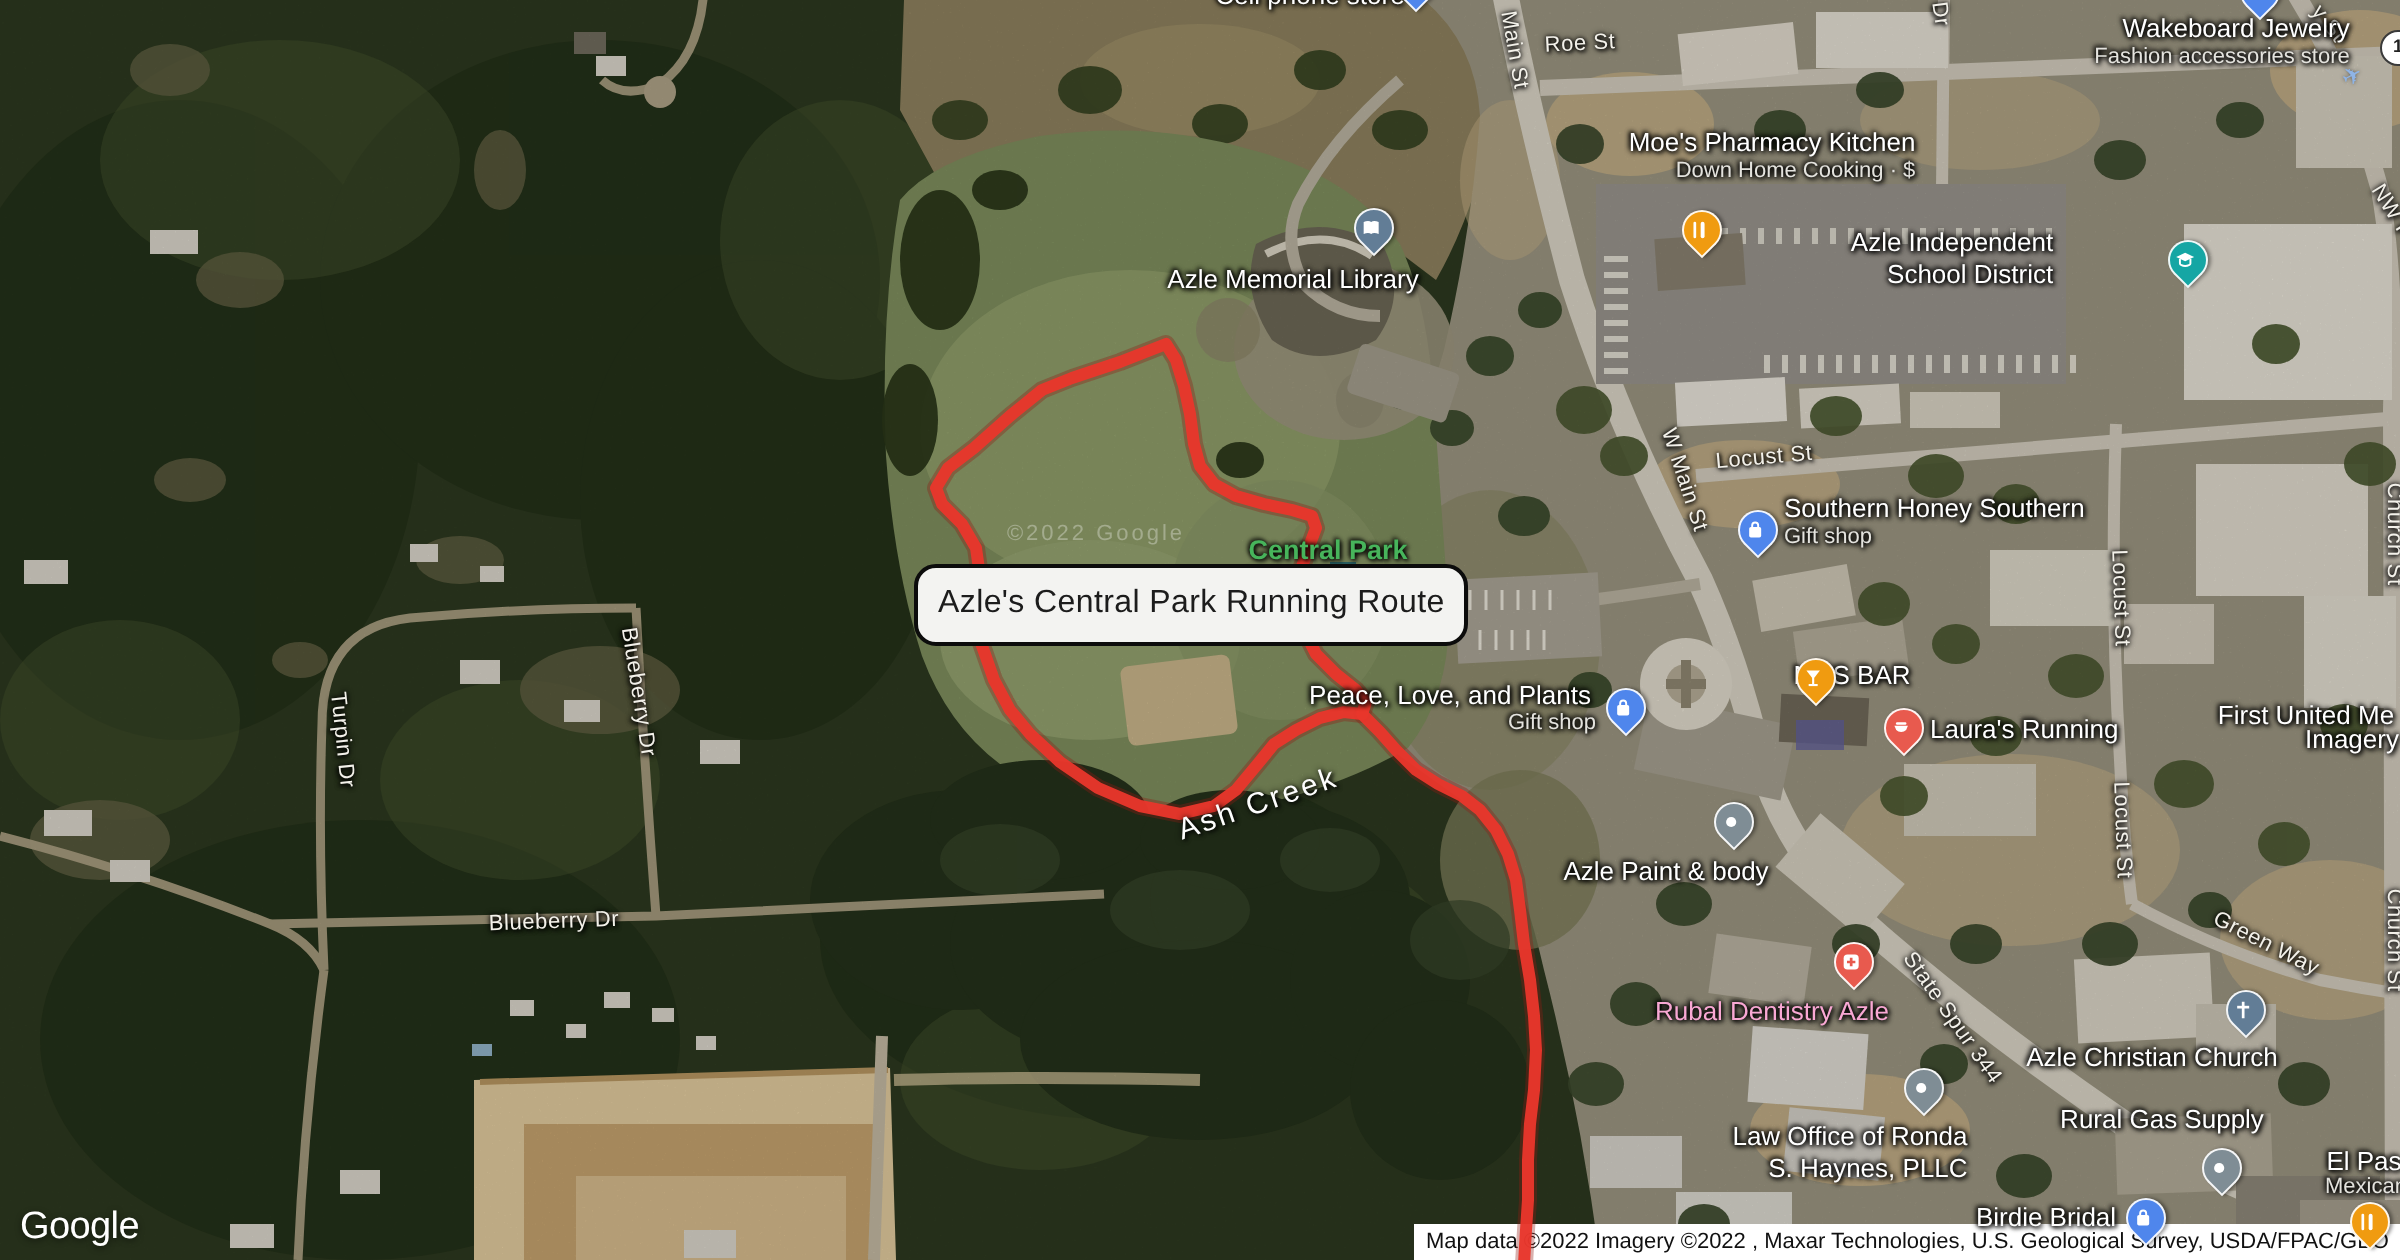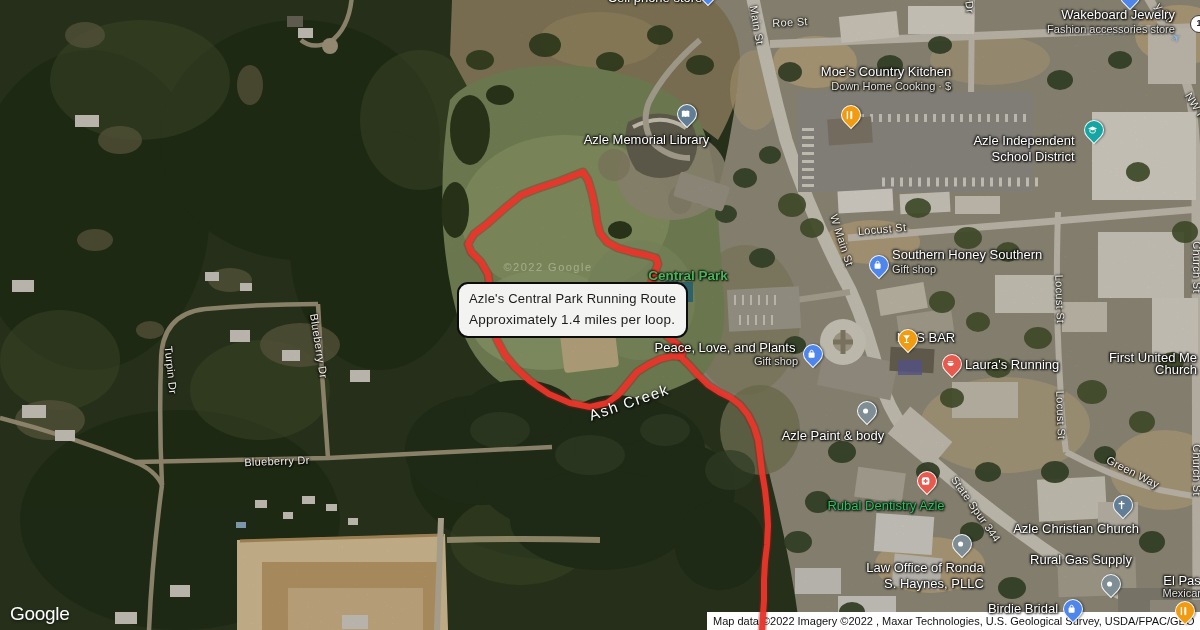--- a/index.html
+++ b/index.html
@@ -28,21 +28,21 @@
   .pin{position:absolute;z-index:6;width:0;height:0;}
   .pin-body{position:absolute;left:-9px;top:-23px;width:18px;height:18px;border-radius:50% 50% 50% 0;
     transform:rotate(-45deg);border:1px solid rgba(255,255,255,.92);box-shadow:1px 1px 2px rgba(0,0,0,.4);}
   .pin-body svg{position:absolute;left:2px;top:2px;width:12px;height:12px;transform:rotate(45deg);}
   #shield{position:absolute;left:1190px;top:15px;width:16px;height:16px;border-radius:50%;background:#fff;
     border:1.5px solid #3a3a3a;z-index:4;font-size:9px;font-weight:700;color:#222;text-align:center;line-height:15px;}
   #plane-icon{position:absolute;left:1171px;top:31px;z-index:4;color:#8fb4e6;font-size:12px;transform:rotate(-28deg);
     text-shadow:0 0 2px rgba(0,0,0,.5);}
   #info-box{position:absolute;left:457px;top:282px;z-index:7;background:#f3f3f1;border:2px solid #0c0c0c;
     border-radius:11px;padding:5px 10px 6px 10px;display:inline-block;}
-  #info-box .ib-line1{display:block;font-size:13px;color:#1c1c1c;line-height:1.6;letter-spacing:.2px;white-space:nowrap;text-align:right;}
+  #info-box .ib-line1{display:block;font-size:16px;color:#1c1c1c;line-height:1.6;letter-spacing:.2px;white-space:nowrap;text-align:right;}
   #info-box .ib-line2{display:block;font-size:13.5px;color:#1c1c1c;line-height:1.5;letter-spacing:.2px;white-space:nowrap;}
   #google-logo{position:absolute;left:10px;top:603px;z-index:8;color:#fff;font-size:19px;font-weight:500;letter-spacing:-.3px;
     text-shadow:0 1px 3px rgba(0,0,0,.55);}
 </style>
 </head>
 <body>
 
 <div id="map">
 
   <svg id="bg" width="1200" height="630" viewBox="0 0 1200 630">
@@ -309,63 +309,63 @@
       <div class="street-label" style="left: 1197px; top: 267px; transform: translate(-50%, -50%) rotate(90deg);">Church St</div>
       <div class="street-label" style="left: 1197px; top: 470px; transform: translate(-50%, -50%) rotate(90deg);">Church St</div>
       <div class="street-label" style="left: 1196px; top: 106px; transform: translate(-50%, -50%) rotate(58deg);">NW P</div>
       <div class="street-label" style="left: 1164px; top: 12px; transform: translate(-50%, -50%) rotate(52deg);">y St</div>
       <div class="street-label" style="left: 970px; top: 7px; transform: translate(-50%, -50%) rotate(82deg);">Dr</div>
       <div class="street-label" style="left: 976px; top: 509px; transform: translate(-50%, -50%) rotate(55deg);">State Spur 344</div>
       <div class="street-label" style="left: 1133px; top: 472px; transform: translate(-50%, -50%) rotate(27deg);">Green Way</div>
       <div class="street-label" style="left: 171px; top: 370px; transform: translate(-50%, -50%) rotate(84deg);">Turpin Dr</div>
       <div class="street-label" style="left: 319px; top: 346px; transform: translate(-50%, -50%) rotate(81deg);">Blueberry Dr</div>
       <div class="street-label" style="left: 277px; top: 461px; transform: translate(-50%, -50%) rotate(-2deg);">Blueberry Dr</div>
-      <div class="area-label park" style="left: 688px; top: 275px; transform: translate(-50%, -50%) rotate(0deg); color: rgb(71, 180, 91);">Central Park</div>
+      <div class="area-label park" style="left: 664px; top: 275px; transform: translate(-50%, -50%) rotate(0deg); color: rgb(71, 180, 91);">Central Park</div>
       <div class="area-label water" style="left: 629px; top: 402px; transform: translate(-50%, -50%) rotate(-19deg);">Ash Creek</div>
       <div class="poi-label" style="left: 655px; top: -2px;">
         <span class="poi-line">Cell phone store</span>
       </div>
       <div class="pin" style="left: 707px; top: 5px;">
         <div class="pin-body" style="background: rgb(79, 134, 236);"></div>
       </div>
       <div class="poi-label" style="left: 1111px; top: 21px;">
         <span class="poi-line">Wakeboard Jewelry</span>
         <span class="poi-sub">Fashion accessories store</span>
       </div>
       <div class="pin" style="left: 1129px; top: 9px;">
         <div class="pin-body" style="background: rgb(79, 134, 236);">
           <svg viewBox="0 0 16 16">
             <rect x="4" y="6" width="8" height="7" rx="1.2" fill="#fff"></rect>
             <path d="M6 6.5V5a2 2 0 0 1 4 0v1.5" stroke="#fff" stroke-width="1.3" fill="none"></path>
           </svg>
         </div>
       </div>
       <div class="poi-label" style="left: 886px; top: 78px;">
-        <span class="poi-line">Moe's Country Kitchen</span>
+        <span class="poi-line">Moe's Pharmacy Kitchen</span>
         <span class="poi-sub">Down Home Cooking · $</span>
       </div>
       <div class="pin" style="left: 850px; top: 128px;">
         <div class="pin-body" style="background: rgb(240, 155, 16);">
           <svg viewBox="0 0 16 16">
             <rect x="4.2" y="2.5" width="1.8" height="11" rx=".9" fill="#fff"></rect>
             <rect x="9" y="2.5" width="2.6" height="11" rx="1.3" fill="#fff"></rect>
           </svg>
         </div>
       </div>
       <div class="poi-label" style="left: 640px; top: 140px; padding-left: 13px;">
         <span class="poi-line">Azle Memorial Library</span>
       </div>
       <div class="pin" style="left: 686px; top: 127px;">
         <div class="pin-body" style="background: rgb(98, 125, 150);">
           <svg viewBox="0 0 16 16">
             <path d="M3 4c2-1 4-1 5 0 1-1 3-1 5 0v8c-2-1-4-1-5 0-1-1-3-1-5 0z" fill="#fff"></path>
           </svg>
         </div>
       </div>
-      <div class="poi-label" style="left: 1024px; top: 129px; margin-top: 20px;">
+      <div class="poi-label" style="left: 976px; top: 129px;">
         <span class="poi-line">Azle Independent</span>
         <span class="poi-line">School District</span>
       </div>
       <div class="pin" style="left: 1093px; top: 143px;">
         <div class="pin-body" style="background: rgb(21, 166, 164);">
           <svg viewBox="0 0 16 16">
             <path d="M8 3.2 14 6 8 8.8 2 6z" fill="#fff"></path>
             <path d="M11.5 7.4v2.9c0 .9-1.6 1.7-3.5 1.7s-3.5-.8-3.5-1.7V7.4" stroke="#fff" stroke-width="1.3" fill="none"></path>
           </svg>
         </div>
@@ -402,21 +402,21 @@
           <svg viewBox="0 0 16 16">
             <path d="M3.5 6.5h9l-1.2 2.8a4.5 4.5 0 0 1-6.6 0z" fill="#fff"></path>
             <rect x="4.5" y="4.2" width="7" height="1.6" rx=".8" fill="#fff"></rect>
           </svg>
         </div>
       </div>
       <div class="poi-label" style="left: 1153px; top: 358px;">
         <span class="poi-line">First United Me</span>
       </div>
       <div class="poi-label" style="left: 1176px; top: 370px;">
-        <span class="poi-line">Church</span>
+        <span class="poi-line">Imagery</span>
       </div>
       <div class="poi-label" style="left: 725px; top: 348px;">
         <span class="poi-line">Peace, Love, and Plants</span>
       </div>
       <div class="pin" style="left: 812px; top: 367px;">
         <div class="pin-body" style="background: rgb(79, 134, 236);">
           <svg viewBox="0 0 16 16">
             <rect x="4" y="6" width="8" height="7" rx="1.2" fill="#fff"></rect>
             <path d="M6 6.5V5a2 2 0 0 1 4 0v1.5" stroke="#fff" stroke-width="1.3" fill="none"></path>
           </svg>
@@ -428,21 +428,21 @@
       <div class="poi-label" style="left: 833px; top: 436px;">
         <span class="poi-line">Azle Paint &amp; body</span>
       </div>
       <div class="pin" style="left: 866px; top: 424px;">
         <div class="pin-body" style="background: rgb(127, 141, 149);">
           <svg viewBox="0 0 16 16">
             <circle cx="8" cy="8" r="3.4" fill="#fff"></circle>
           </svg>
         </div>
       </div>
-      <div class="poi-label" style="color: #22c55e; left: 886px; top: 506px;">
+      <div class="poi-label" style="color: #f9a8d4; left: 886px; top: 506px;">
         <span class="poi-line">Rubal Dentistry Azle</span>
       </div>
       <div class="pin" style="left: 926px; top: 494px;">
         <div class="pin-body" style="background: rgb(232, 90, 78);">
           <svg viewBox="0 0 16 16">
             <rect x="3" y="3" width="10" height="10" rx="2.5" fill="#fff"></rect>
             <path d="M8 5.2v5.6M5.2 8h5.6" stroke="#e85a4e" stroke-width="1.8" fill="none"></path>
           </svg>
         </div>
       </div>
@@ -503,17 +503,16 @@
       <div class="poi-label sub-only" style="left: 1183px; top: 594px;">
         <span class="poi-line">Mexican</span>
       </div>
     </div>
 
   <div id="shield">1</div>
   <div id="plane-icon">✈</div>
 
   <div id="info-box">
     <span class="ib-line1">Azle's Central Park Running Route</span>
-    <span class="ib-line2">Approximately 1.4 miles per loop.</span>
   </div>
 
   <div id="google-logo">Google</div>
 </div>
 
 </body></html>

